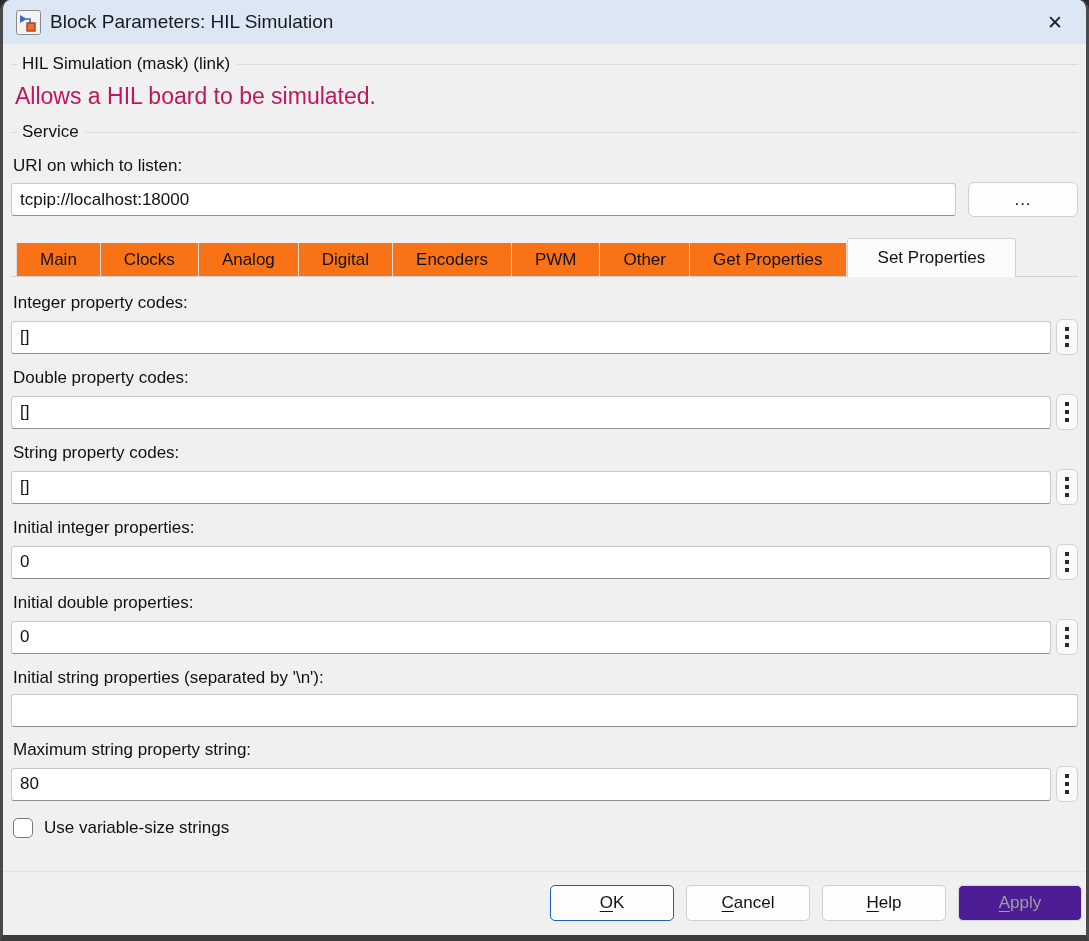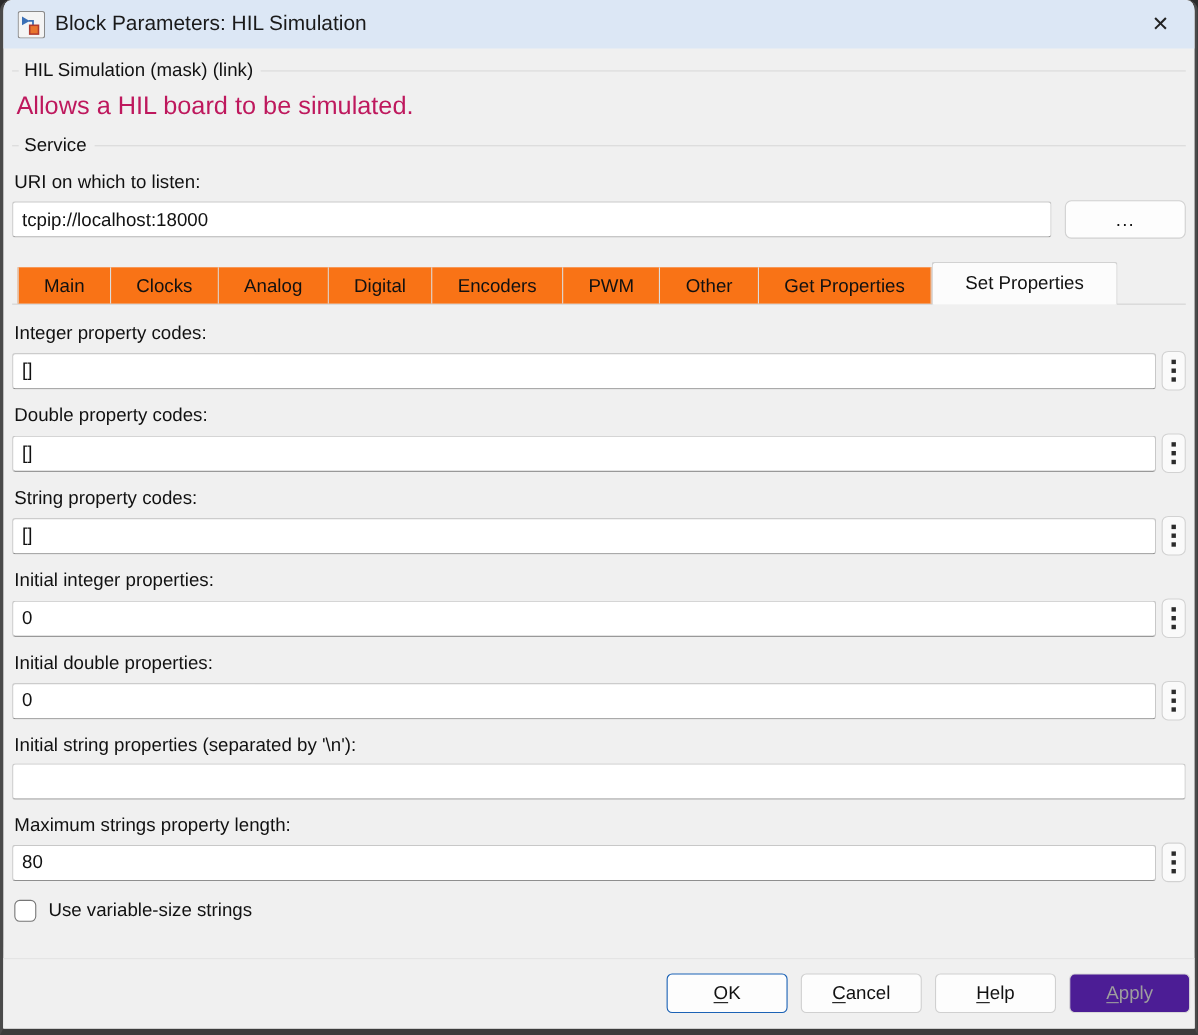--- a/index.html
+++ b/index.html
@@ -104,21 +104,21 @@
 
   
   .footer {
     flex: 0 0 64px;
     border-top: 1px solid #e3e3e3;
     display: flex; align-items: center; justify-content: flex-end;
     padding: 0 4px 2px 0; gap: 12px;
     background: #f0f0f0;
   }
   .dlg-btn {
-    width: 110px; height: 36px;
+    width: 124px; height: 36px;
     background: #fdfdfd; border: 1px solid #d0d0d0; border-radius: 5px;
     font-size: 17px; color: #111; cursor: pointer;
     font-family: "Liberation Sans", "DejaVu Sans", sans-serif;
   }
   .dlg-btn .mn { text-decoration: underline; text-underline-offset: 3px; }
   .dlg-btn.default { border: 1.5px solid #1b62b5; }
   .dlg-btn.disabled { color: #9e9e9e; background: #4c1d95; border-color: #d8d8d8; cursor: default; }
 </style>
 </head>
 <body>
@@ -233,21 +233,21 @@
       </div>
 
       <div class="field">
         <div class="field-label">Initial string properties (separated by '\n'):</div>
         <div class="input-row">
           <input class="text-input" type="text" value="" style="">
         </div>
       </div>
 
       <div class="field">
-        <div class="field-label">Maximum strings property length:</div>
+        <div class="field-label">Maximum string property string:</div>
         <div class="input-row">
           <input class="text-input" type="text" value="80" style="">
           <button class="menu-btn">
               <span class="dot"></span>
               <span class="dot"></span>
               <span class="dot"></span>
             </button>
         </div>
       </div>
 

